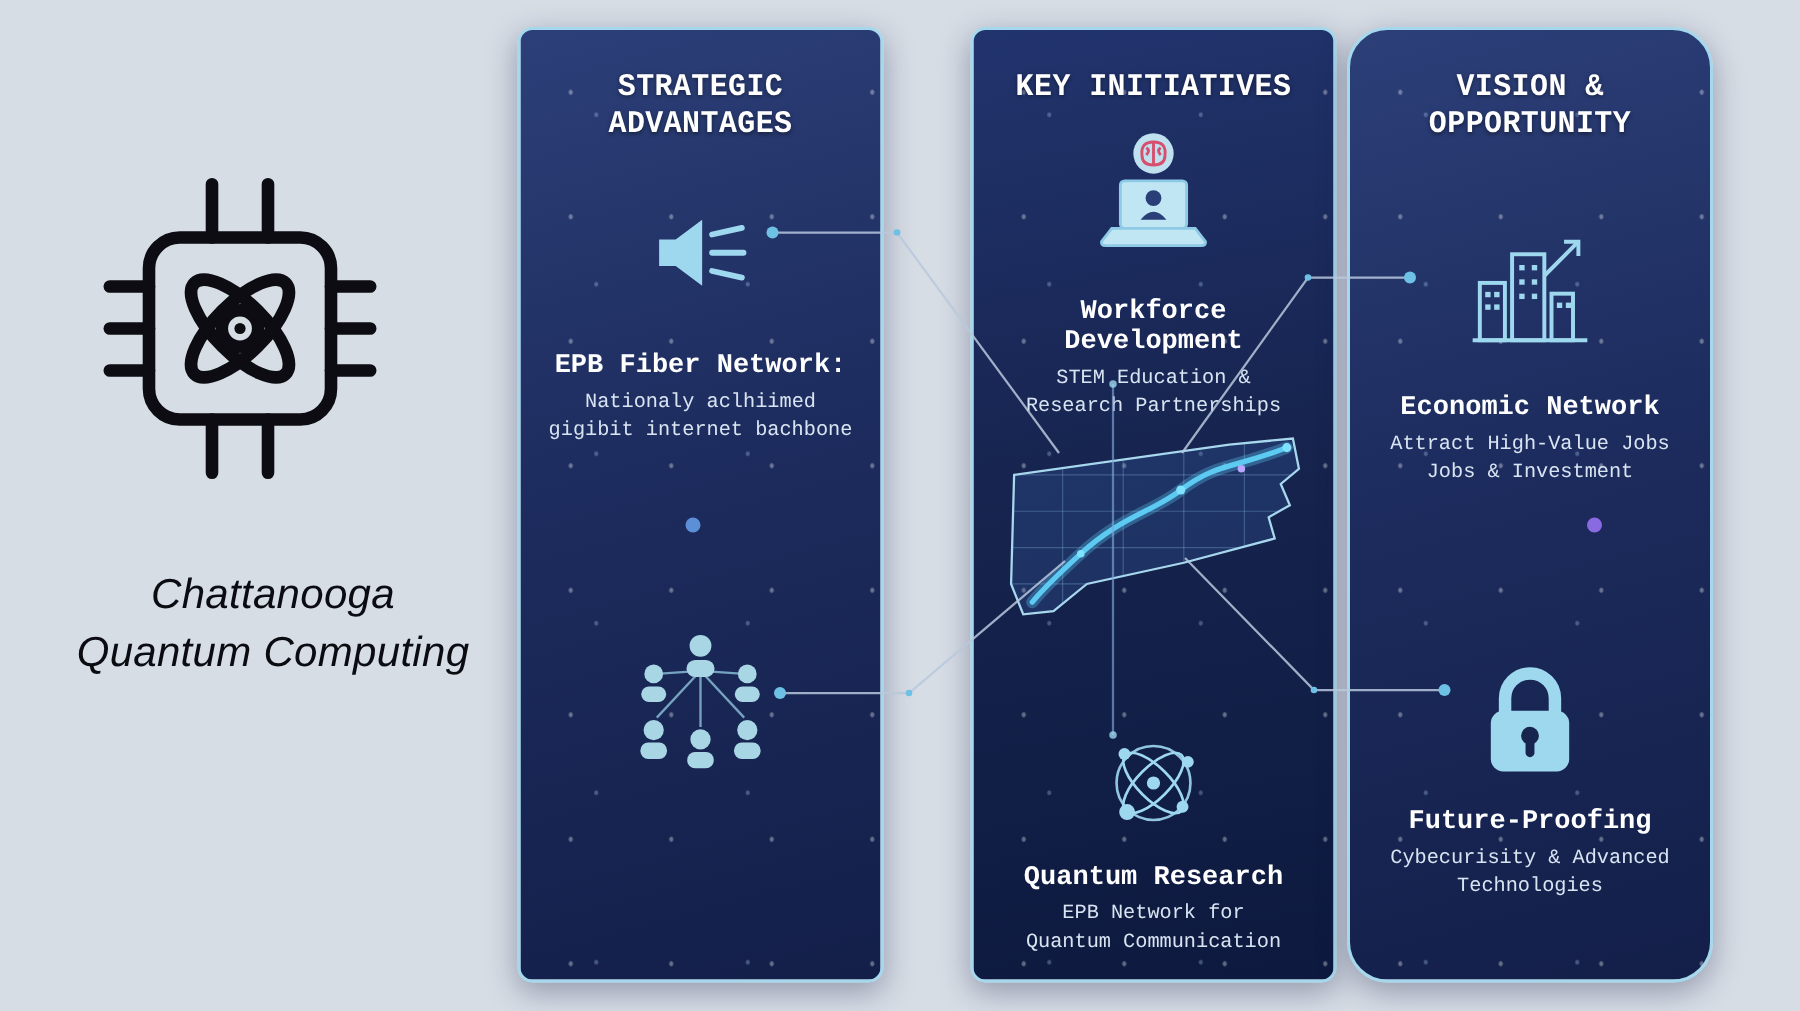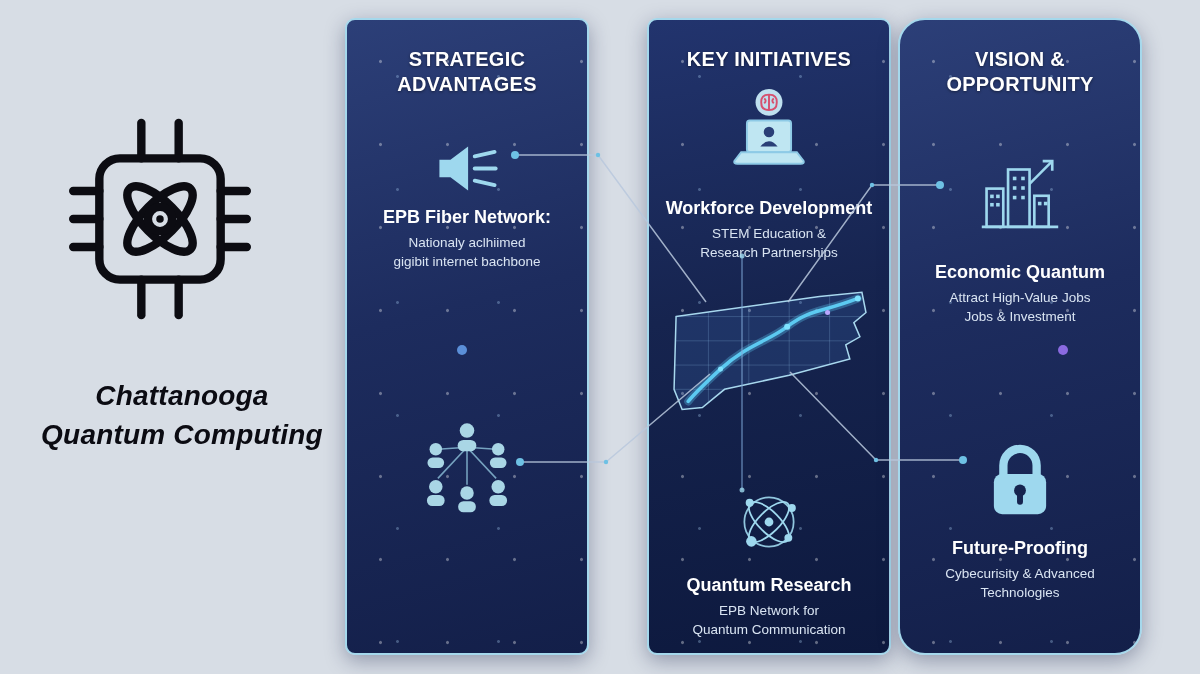--- a/index.html
+++ b/index.html
@@ -5,21 +5,21 @@
   html,body{margin:0;padding:0;}
   body{
     width:1200px;height:674px;position:relative;overflow:hidden;
     background:#d7dde5;
     font-family:"Liberation Sans","DejaVu Sans",sans-serif;
   }
   
   .brand-logo{position:absolute;left:62px;top:108px;width:196px;height:222px;}
   .brand-title{
     position:absolute;left:6px;top:376px;width:352px;
-    text-align:center;font-style:italic;font-weight:700;
+    text-align:center;font-style:italic;font-weight:400;
     font-size:28px;line-height:1.4;color:#0b0b12;
     white-space:pre-line;letter-spacing:.2px;
   }
   
   .panel{
     position:absolute;top:18px;width:240px;height:633px;
     border:2px solid #a5d8ec;border-radius:10px;
     box-shadow:0 6px 20px rgba(20,30,70,.35);
     background-repeat:repeat,repeat,no-repeat;
     background-size:67px 83px,101px 113px,100% 100%;
@@ -42,30 +42,30 @@
   .panel-title{
     margin-top:26px;text-align:center;color:#ffffff;font-weight:700;
     font-size:21px;line-height:1.2;letter-spacing:.3px;white-space:pre-line;
     text-shadow:0 1px 3px rgba(0,0,0,.45);transform:scaleX(.95);
   }
   .icon-wrap{position:absolute;left:0;width:100%;display:flex;justify-content:center;}
   .item{position:absolute;left:0;width:100%;text-align:center;padding:0 8px;box-sizing:border-box;}
   .item .heading{font-size:18px;font-weight:700;color:#ffffff;margin-bottom:5px;}
   .item .body{font-size:13.5px;color:#d9e4f2;line-height:1.42;white-space:pre-line;text-align:center;}
   
-  .p1-icon1{top:122px;} .p1-text1{top:187px;}
+  .p1-icon1{top:122px;} .p1-text1{top:214px;}
   .p1-icon2{top:398px;} .p1-text2{top:518px;}
   .p2-icon1{top:66px;}  .p2-text1{top:178px;}
   .p2-map{position:absolute;left:19px;top:262px;width:202px;height:152px;}
   .p2-icon2{top:458px;} .p2-text2{top:555px;}
   .p3-icon1{top:128px;} .p3-text1{top:242px;}
   .p3-icon2{top:418px;} .p3-text2{top:518px;}
   
   #connector-overlay{position:absolute;left:0;top:0;width:1200px;height:674px;pointer-events:none;z-index:6;}
-  .panel{z-index:2;}
+  .panel{z-index:2;font-family:Liberation Mono, monospace;}
   .brand-logo,.brand-title{z-index:2;}
 </style>
 </head>
 <body>
 
 <div class="brand-logo">
   <svg viewBox="0 0 210 230" width="196" height="222" fill="none" stroke="#0c0c12" stroke-width="9" stroke-linecap="round">
 
     <line x1="85" y1="12" x2="85" y2="50"></line>
       <line x1="125" y1="12" x2="125" y2="50"></line>
@@ -228,21 +228,21 @@
         <rect x="30" y="32" width="3" height="3"></rect>
           <rect x="37" y="32" width="3" height="3"></rect>
         <rect x="30" y="40" width="3" height="3"></rect>
           <rect x="37" y="40" width="3" height="3"></rect>
         <rect x="51" y="45" width="3" height="3"></rect>
           <rect x="56" y="45" width="3" height="3"></rect>
       </g>
     </svg>
   </div>
   <div class="item p3-text1">
-    <div class="heading">Economic Quantum</div>
+    <div class="heading">Economic Network</div>
     <div class="body">Attract High-Value Jobs
 Jobs &amp; Investment</div>
   </div>
 
   <div class="icon-wrap p3-icon2">
     <svg viewBox="0 0 64 72" width="76" height="86">
       <path d="M18,32 v-9 a14,14 0 0 1 28,0 v9" fill="none" stroke="#9ed8ee" stroke-width="7" stroke-linecap="round"></path>
       <rect x="10" y="30" width="44" height="34" rx="7" fill="#9ed8ee"></rect>
       <circle cx="32" cy="44" r="5" fill="#16244e"></circle>
       <rect x="29.5" y="45" width="5" height="11" rx="2.5" fill="#16244e"></rect>

